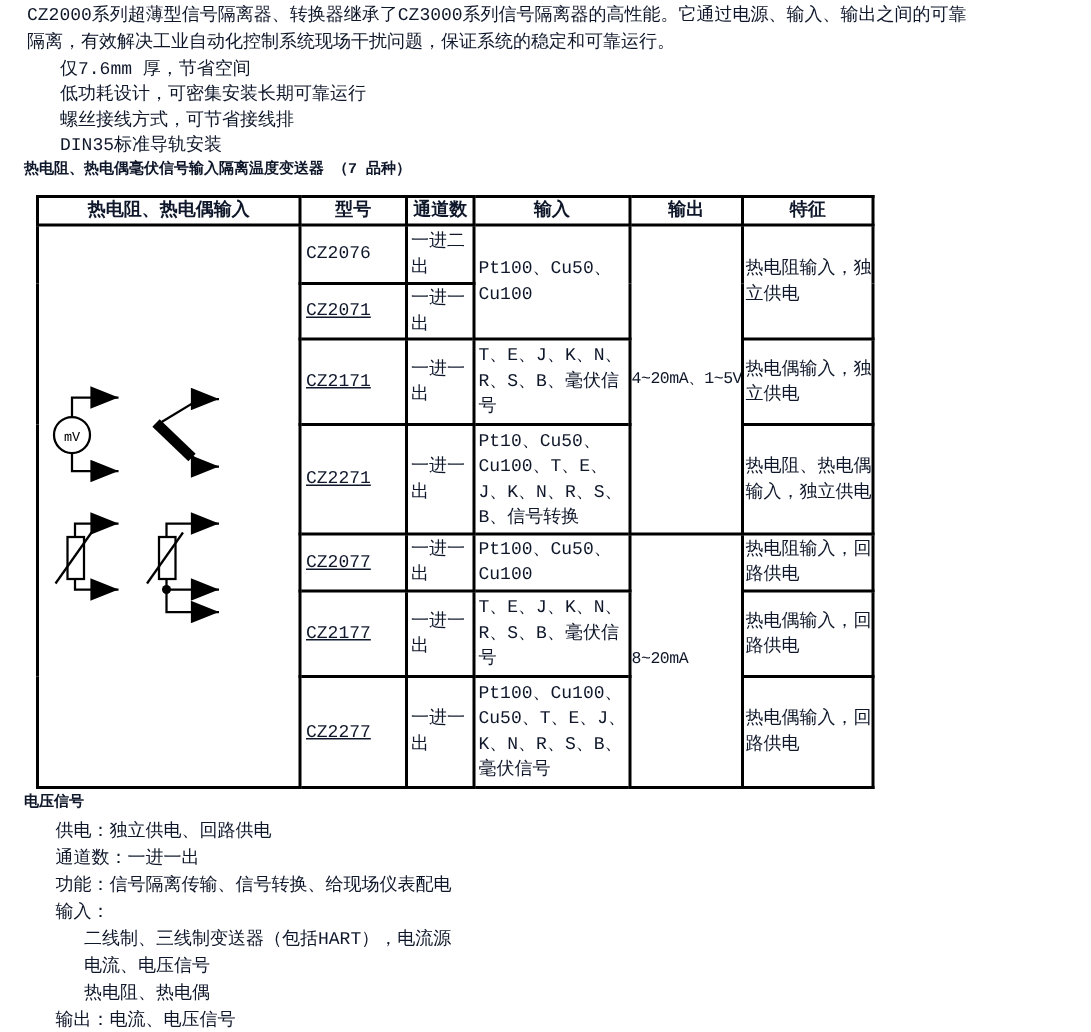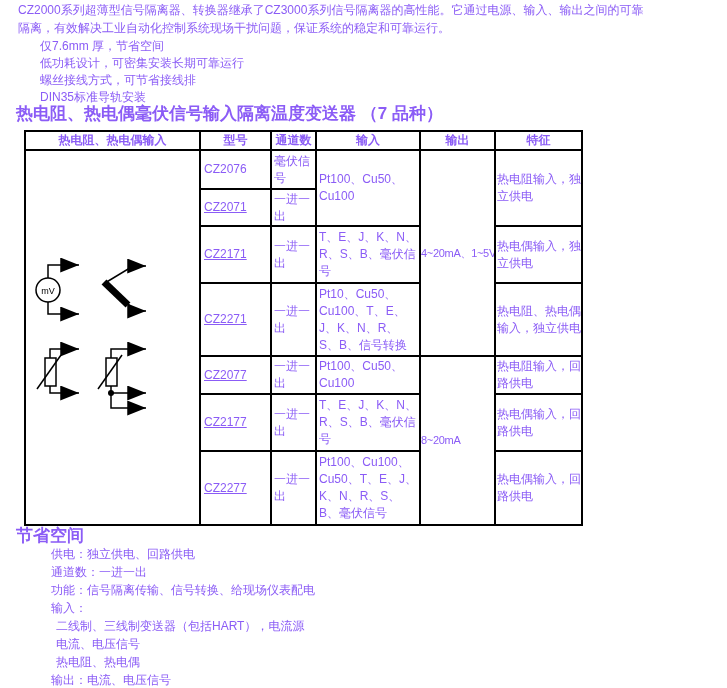--- a/index.html
+++ b/index.html
@@ -1,44 +1,44 @@
 <!DOCTYPE html>
 <html><head>
 <meta charset="utf-8">
 <style>
   html,body { margin:0; padding:0; background:#fff; }
   .page {
     position:relative; width:727px; height:688px; background:#ffffff;
-    font-family:Liberation Sans, sans-serif;
-    color:#8b5cf6; font-size:12px; overflow:hidden;
+    font-family:Liberation Mono, monospace;
+    color:#0f172a; font-size:12px; overflow:hidden;
   }
   .txt { position:absolute; white-space:nowrap; line-height:14px; }
   .bold { font-weight:bold; }
-  .h13 { font-size:17px; }
+  .h13 { font-size:10px; }
 
   table.spec {
     position:absolute; left:24px; top:130px;
     border-collapse:collapse; table-layout:fixed; width:557px;
     font-size:12px;
   }
   table.spec th, table.spec td {
     border:2px solid #000; vertical-align:middle;
     line-height:17px; overflow:hidden;
   }
   table.spec th { font-weight:bold; text-align:center; padding:0; }
   td.model { padding:0 0 0 3px; }
   td.chan  { padding:0 0 0 2px; }
   td.inp   { padding:0 1px 0 2px; }
   td.outp  { padding:0; white-space:nowrap; font-size:11px; letter-spacing:-0.3px;margin-left:32px; }
   td.feat  { padding:0 0 0 1px; }
   .link { text-decoration:underline; }
   td.diagram { position:relative; padding:0; }
   td.diagram svg { position:absolute; left:0; top:0; }
 
-  .lv1 { left:37px;margin-left:14px; }
+  .lv1 { left:37px; }
   .lv2 { left:56px; }
 </style>
 </head>
 <body>
 
 <div class="page">
 
   <div class="txt" style="left:18px; top:3px;">CZ2000系列超薄型信号隔离器、转换器继承了CZ3000系列信号隔离器的高性能。它通过电源、输入、输出之间的可靠</div>
   <div class="txt" style="left:18px; top:21px;">隔离，有效解决工业自动化控制系统现场干扰问题，保证系统的稳定和可靠运行。</div>
   <div class="txt" style="left:40px; top:39px;">仅7.6mm 厚，节省空间</div>
@@ -96,21 +96,21 @@
             <path d="M85,207 V198 H120" marker-end="url(#arr)"></path>
             <path d="M85,235 V242 H120" marker-end="url(#arr)"></path>
             <path d="M85,242 V257 H120" marker-end="url(#arr)"></path>
             <rect x="80" y="207" width="11" height="28" fill="#fff"></rect>
             <path d="M72,238 L96,204"></path>
             <circle cx="85" cy="242" r="3" fill="#000" stroke="none"></circle>
           </g>
         </svg>
       </td>
       <td class="model"><span>CZ2076</span></td>
-      <td class="chan">毫伏信号</td>
+      <td class="chan">一进二出</td>
       <td class="inp" rowspan="2">Pt100、Cu50、Cu100</td>
       <td class="outp" rowspan="4">4~20mA、1~5V</td>
       <td class="feat" rowspan="2">热电阻输入，独立供电</td>
     </tr>
 
     <tr style="height:37px;">
       <td class="model"><span class="link">CZ2071</span></td>
       <td class="chan">一进一出</td>
     </tr>
 
@@ -145,21 +145,21 @@
 
     <tr style="height:74px;">
       <td class="model"><span class="link">CZ2277</span></td>
       <td class="chan">一进一出</td>
       <td class="inp">Pt100、Cu100、Cu50、T、E、J、K、N、R、S、B、毫伏信号</td>
       <td class="feat">热电偶输入，回路供电</td>
     </tr>
   </tbody>
     </table>
 
-  <div class="txt bold h13" style="left:16px; top:529px;">节省空间</div>
+  <div class="txt bold h13" style="left:16px; top:529px;">电压信号</div>
   <div class="txt lv1" style="top:547px;">供电：独立供电、回路供电</div>
   <div class="txt lv1" style="top:565px;">通道数：一进一出</div>
   <div class="txt lv1" style="top:583px;">功能：信号隔离传输、信号转换、给现场仪表配电</div>
   <div class="txt lv1" style="top:601px;">输入：</div>
   <div class="txt lv2" style="top:619px;">二线制、三线制变送器（包括HART），电流源</div>
   <div class="txt lv2" style="top:637px;">电流、电压信号</div>
   <div class="txt lv2" style="top:655px;">热电阻、热电偶</div>
   <div class="txt lv1" style="top:673px;">输出：电流、电压信号</div>
 
 </div>

